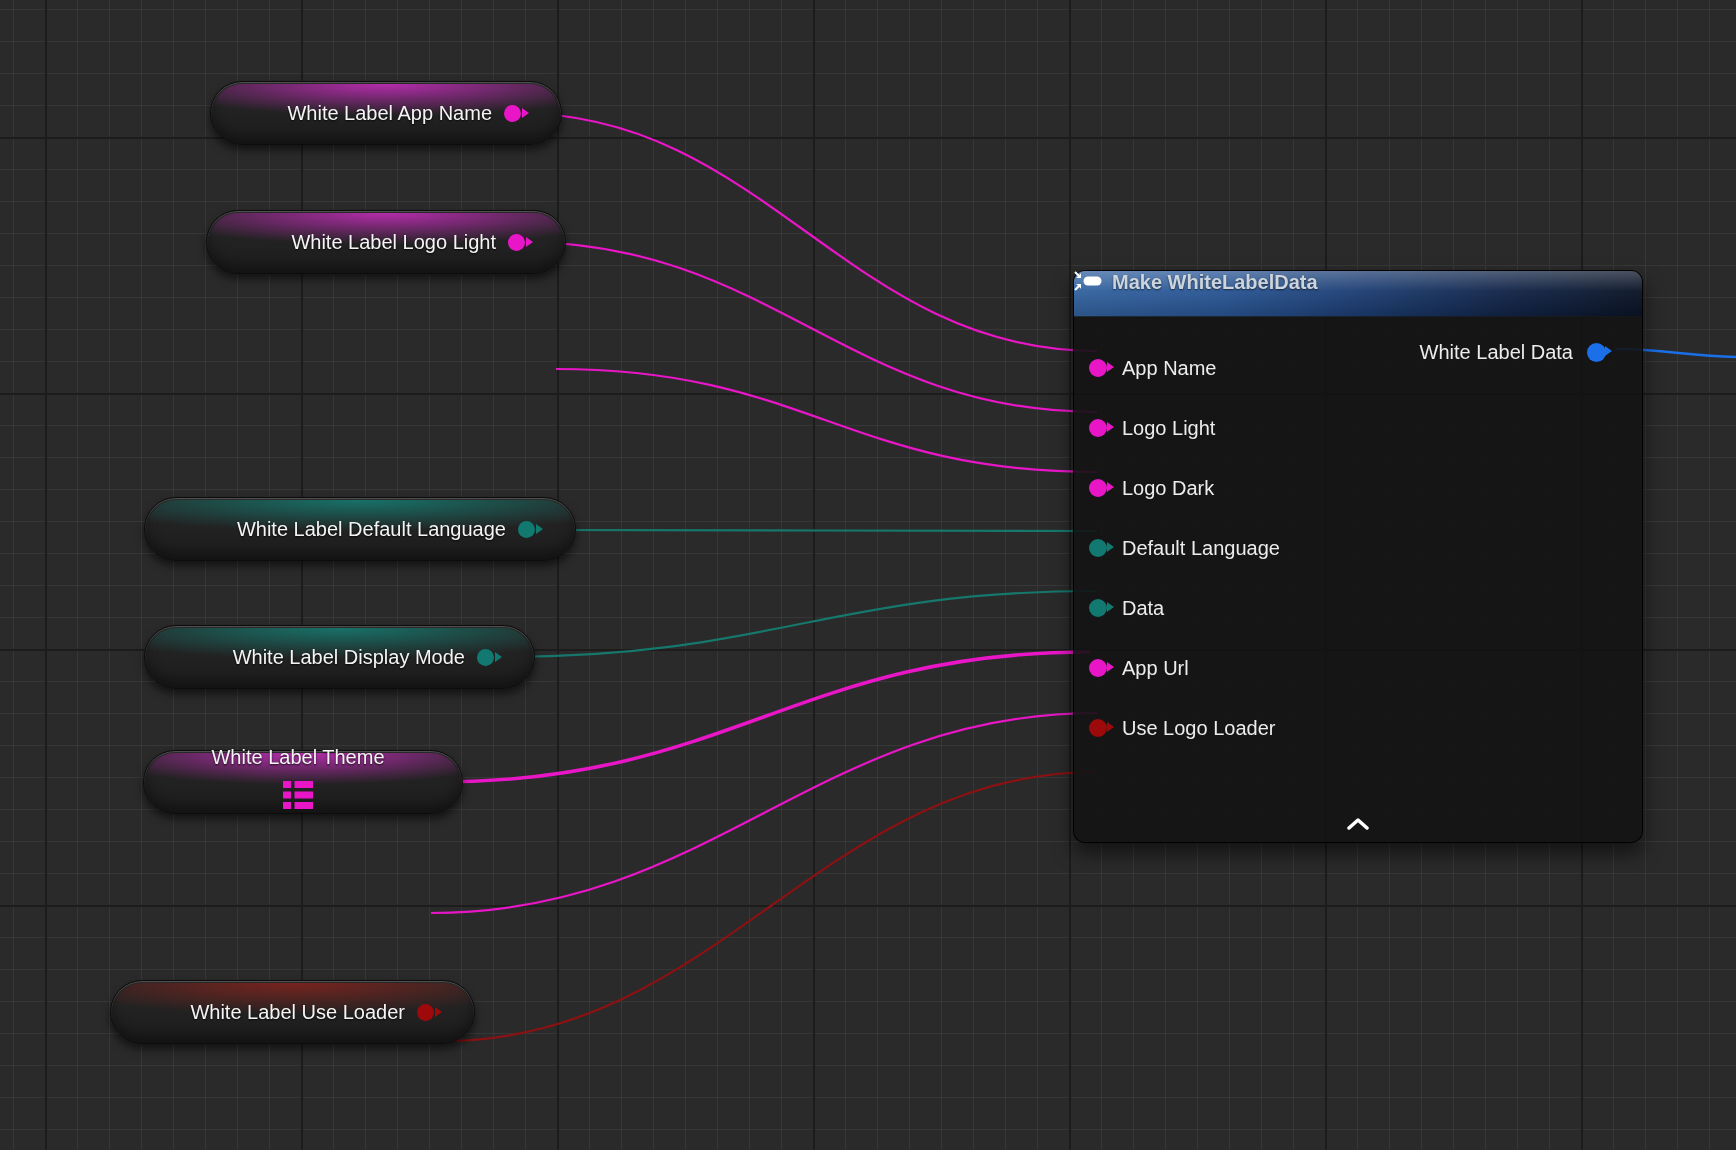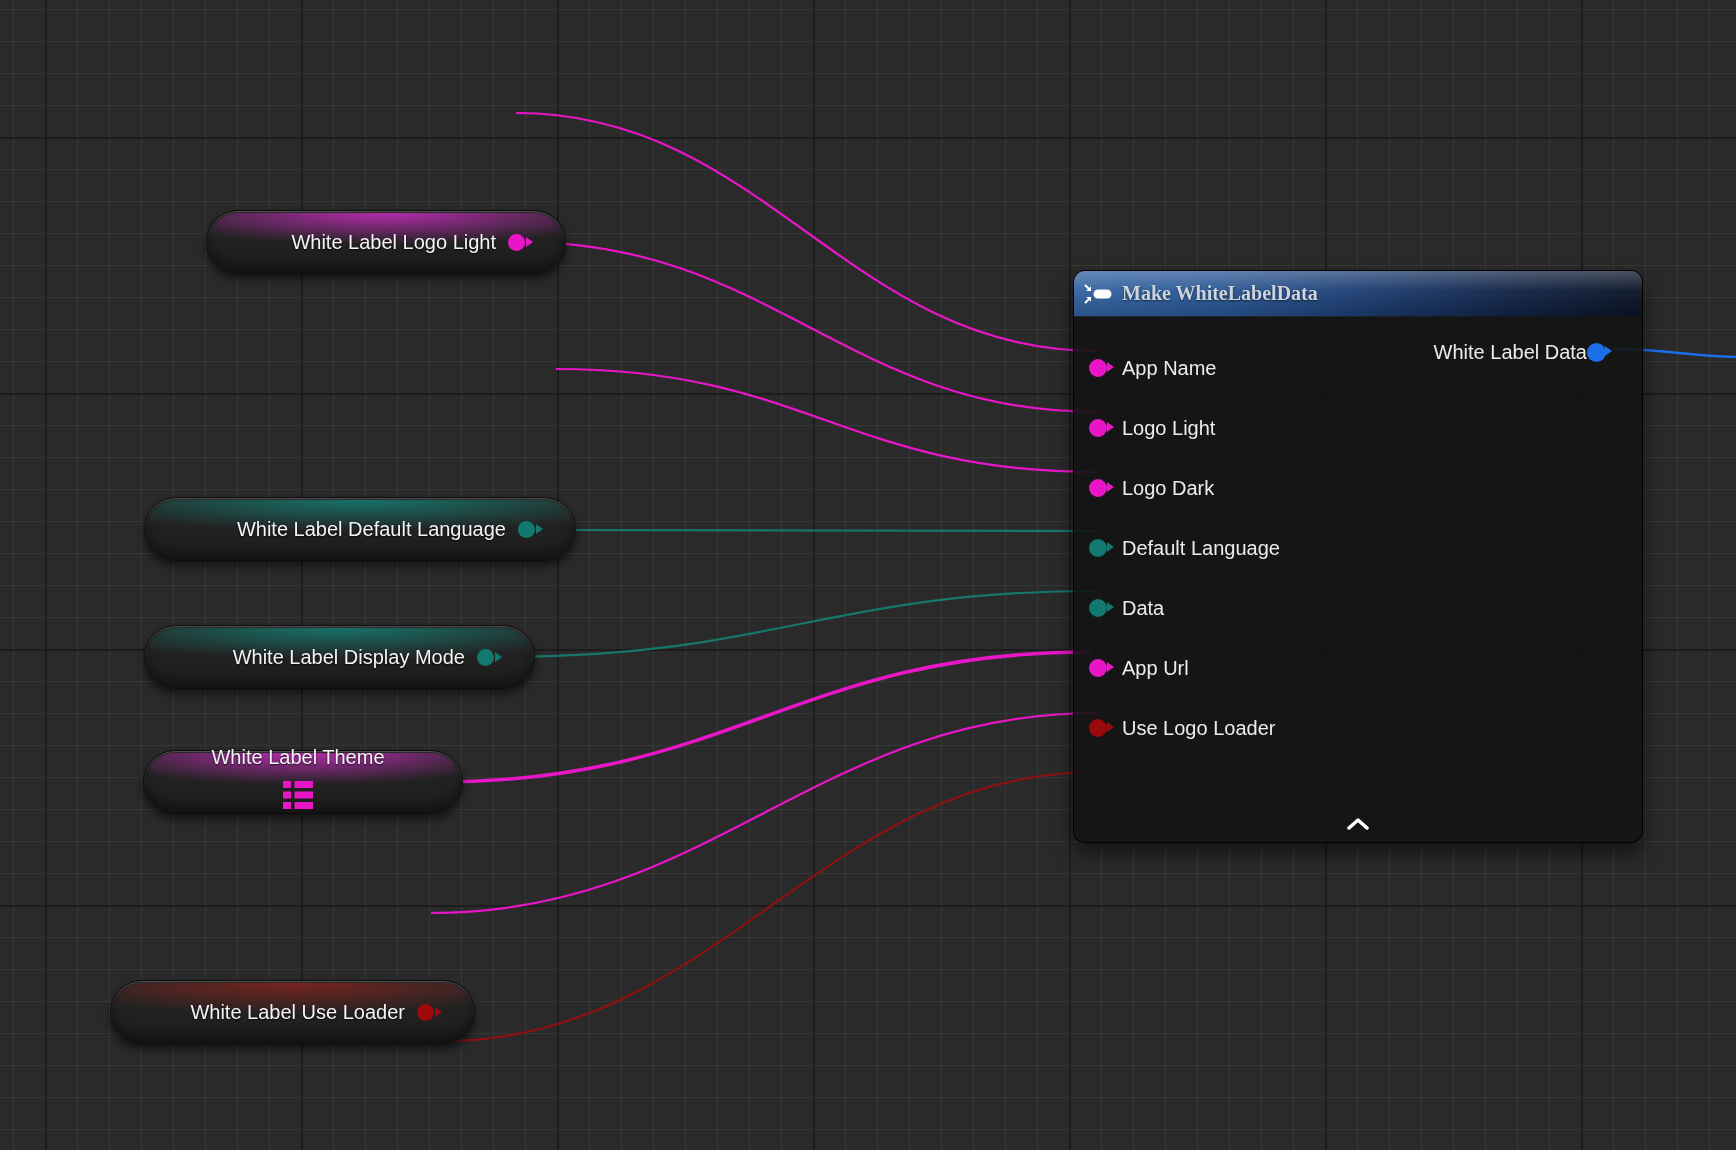--- a/index.html
+++ b/index.html
@@ -48,33 +48,32 @@
   }
   .spin{flex:0 0 auto;color:var(--pc);position:relative;}
   
   .make-node{
     position:absolute;left:1073px;top:270px;width:570px;height:573px;box-sizing:border-box;
     background:rgba(19,19,19,.90);border:1.5px solid rgba(0,0,0,.92);border-radius:12px;
     box-shadow:0 10px 20px rgba(0,0,0,.55);
   }
   .make-header{
     position:absolute;left:0;top:0;right:0;height:46px;border-radius:11px 11px 0 0;
-    display:flex;align-items:center;padding-left:10px;box-sizing:border-box;
+    display:flex;box-sizing:border-box;
     background:
       linear-gradient(180deg, rgba(255,255,255,.26) 0%, rgba(255,255,255,.04) 45%, rgba(0,0,0,.15) 100%),
       linear-gradient(90deg,#33639f 0%, #2a5694 26%, #1c3c70 52%, #112345 78%, #0b1426 100%);
     border-bottom:1px solid rgba(0,0,0,.7);
-    font-family:Liberation Serif, serif;
   }
   .make-title{color:#ccd5dd;font-size:20px;font-weight:bold;margin-left:10px;white-space:nowrap;text-shadow:0 1px 2px rgba(0,0,0,.6);}
   .pins{position:absolute;left:0;top:67px;right:0;}
   .pin-row{height:60px;display:flex;align-items:center;gap:15px;padding-left:15px;}
   .pin-row .cpin{width:18px;height:18px;}
   .pin-label{color:#ececec;font-size:20px;white-space:nowrap;}
-  .out-row{position:absolute;top:51px;right:0;height:60px;display:flex;align-items:center;padding-right:36px;}
+  .out-row{position:absolute;top:51px;right:0;height:60px;display:flex;align-items:center;gap:14px;padding-right:36px;}
   .out-row .cpin{width:19px;height:19px;--pc:var(--struct_out_pin);}
   .collapse{
     position:absolute;left:50%;bottom:6px;transform:translateX(-50%);
     width:40px;height:24px;display:flex;align-items:center;justify-content:center;cursor:pointer;
   }
 </style>
 </head>
 <body>
 
 <div class="canvas">
@@ -84,20 +83,24 @@
     <path class="wire" d="M521,242 C771,242 847,412 1097,412" stroke="var(--string_pin)" stroke-width="2.2"></path>
     <path class="wire" d="M556,369 C806,369 847,472 1097,472" stroke="var(--string_pin)" stroke-width="2.2"></path>
     <path class="wire" d="M545,530 C790,530 852,531 1097,531" stroke="var(--wire_teal)" stroke-width="2.2"></path>
     <path class="wire" d="M503,657 C770,657 830,591 1097,591" stroke="var(--wire_teal)" stroke-width="2.2"></path>
     <path class="wire" d="M437,782 C730,782 797,652 1090,652" stroke="var(--string_pin)" stroke-width="3.6"></path>
     <path class="wire" d="M431,913 C711,913 817,713 1097,713" stroke="var(--string_pin)" stroke-width="2.2"></path>
     <path class="wire" d="M443,1041 C717,1041 823,772 1097,772" stroke="var(--wire_red)" stroke-width="2.2"></path>
     <path class="wire" d="M1615,349 C1667,349 1690,357 1740,357" stroke="var(--struct_out_pin)" stroke-width="2.6"></path>
   </svg>
 
+  <div class="getter t-string" style="left:210px;top:81px;width:352px;">
+    <span class="glabel">White Label App Name</span>
+    <span class="cpin"></span>
+  </div>
 
   <div class="getter t-string" style="left:206px;top:210px;width:360px;">
     <span class="glabel">White Label Logo Light</span>
     <span class="cpin"></span>
   </div>
 
 
   <div class="getter t-enum" style="left:144px;top:497px;width:432px;align-items:center;">
     <span class="glabel">White Label Default Language</span>
     <span class="cpin"></span>

